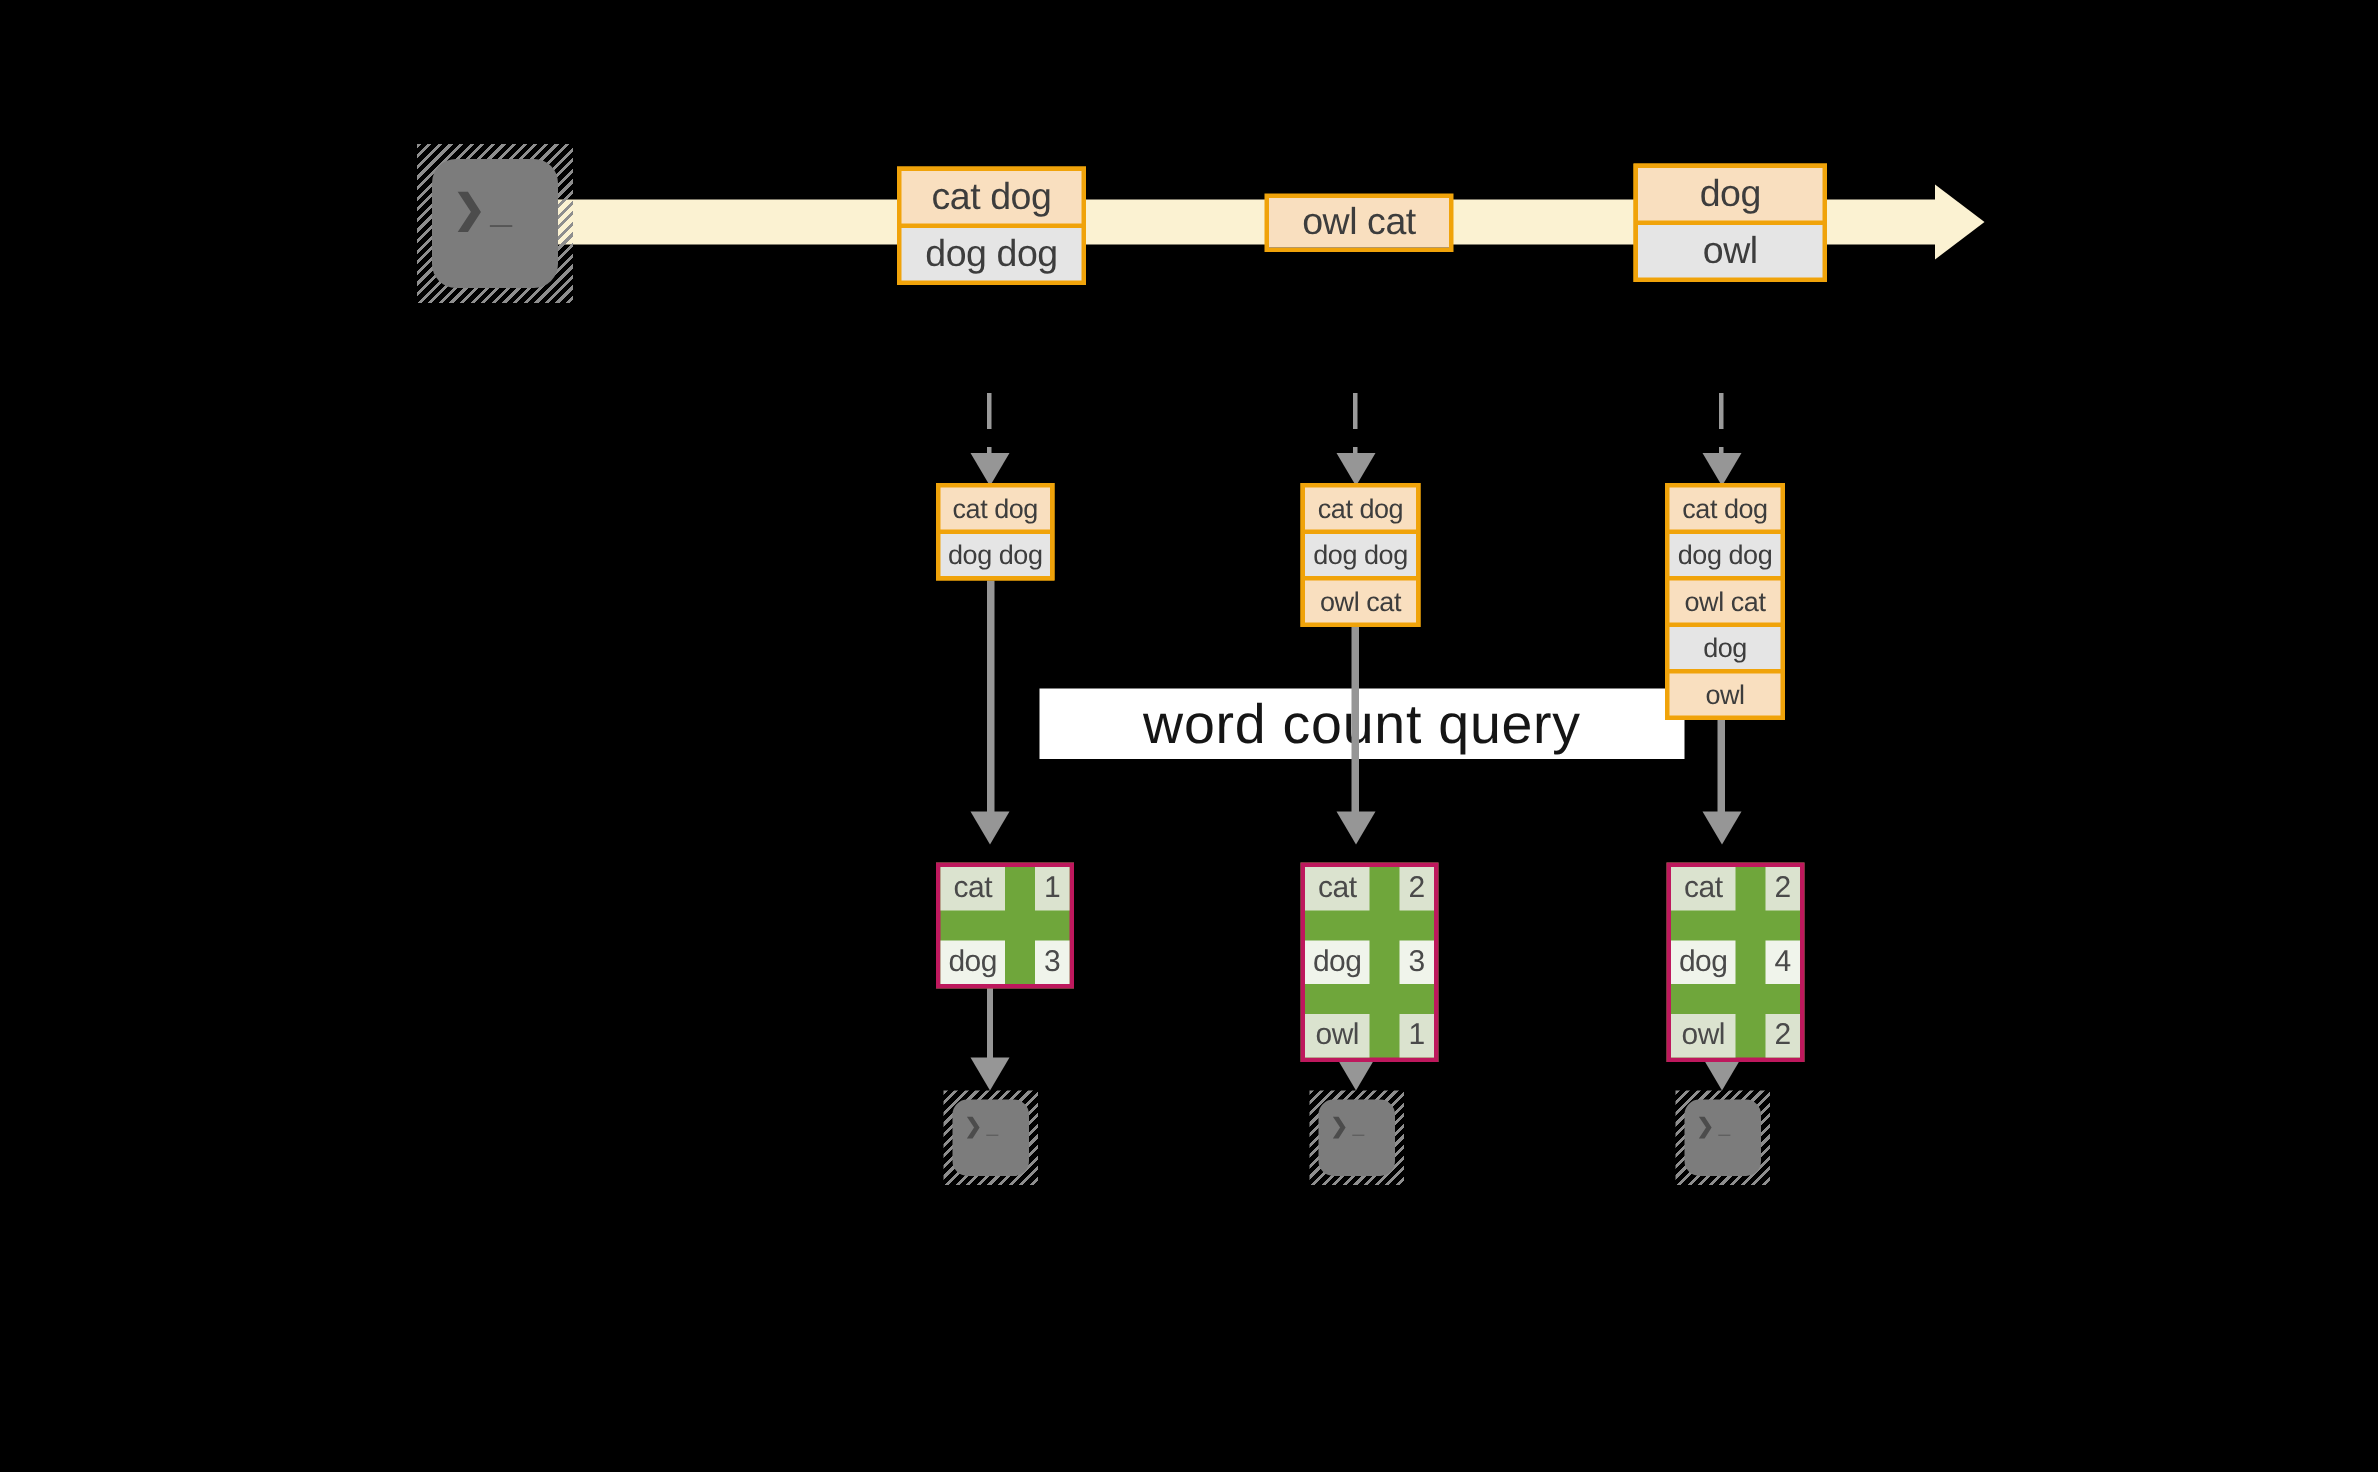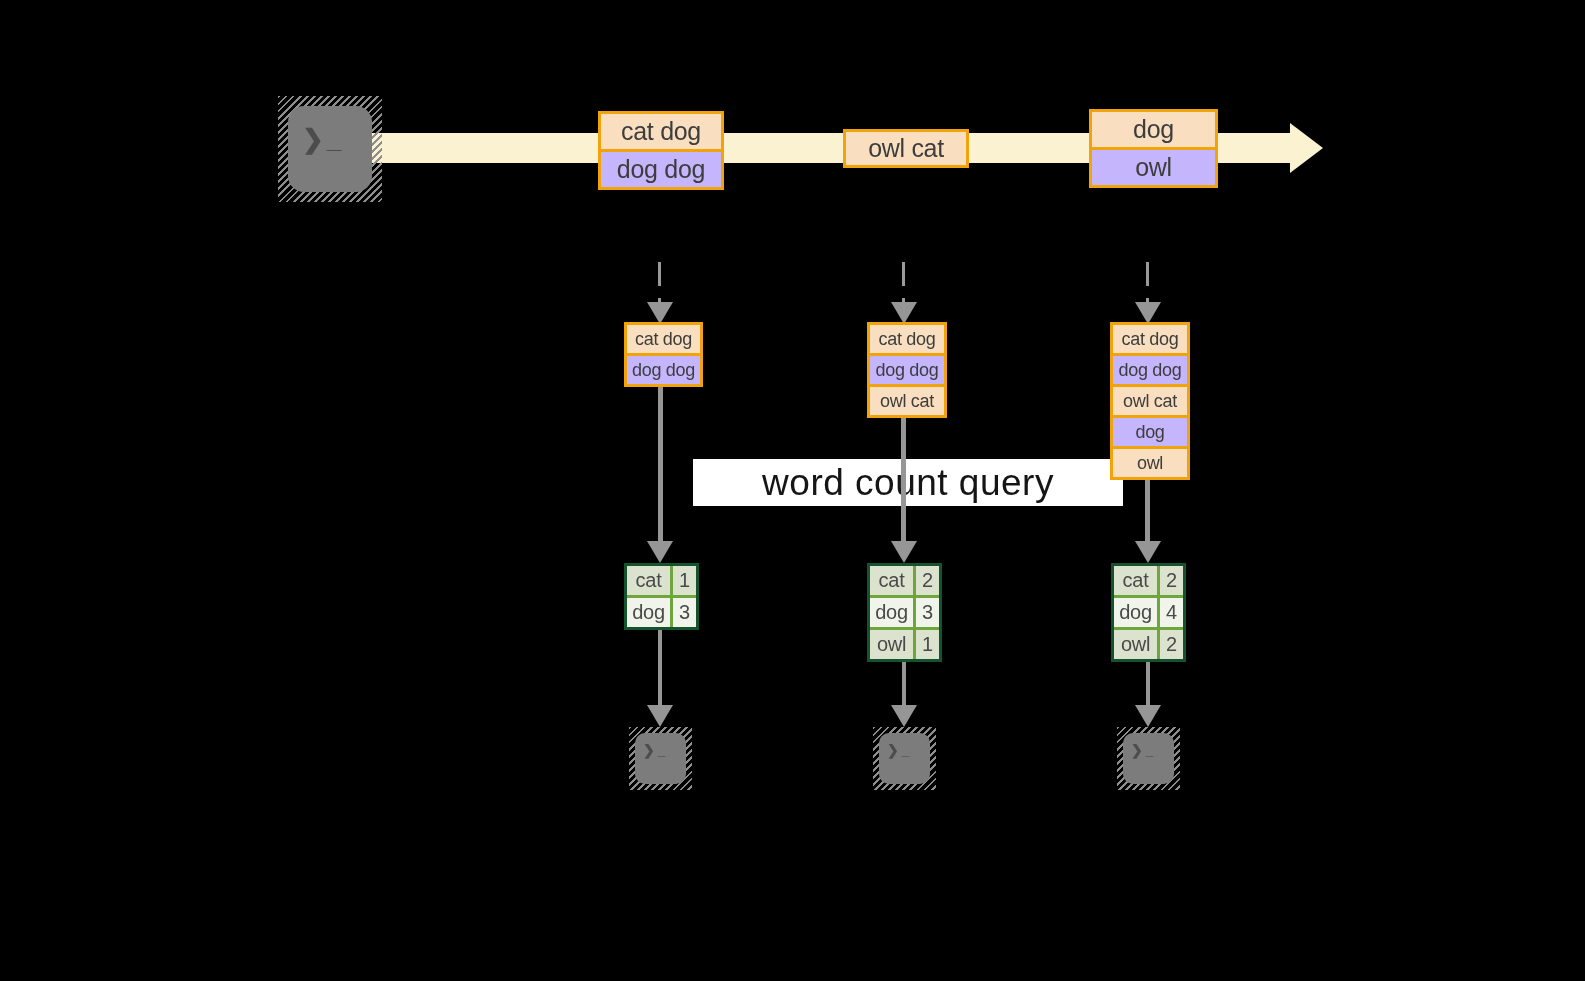--- a/index.html
+++ b/index.html
@@ -24,25 +24,25 @@
 
   
   .obox{position:absolute;display:flex;flex-direction:column;gap:3px;
         background:#F0A30A;border:3px solid #F0A30A;z-index:3;}
   .ocell{display:flex;align-items:center;justify-content:center;
          color:#3d3d3d;letter-spacing:-0.3px;white-space:nowrap;}
   .ocell.s{height:35px;font-size:25px;}
   .ocell.s1{height:33px;font-size:25px;}
   .ocell.b{height:28px;font-size:18px;}
   .odark{background:#F9DFBF;}
-  .olight{background:#c4b5fd;}
+  .olight{background:#e5e5e5;}
 
   
-  .gtable{position:absolute;display:grid;grid-template-columns:43px 23px;gap:3px;
-          background:#6FA63B;border:3px solid #14532d;z-index:3;}
+  .gtable{position:absolute;display:grid;grid-template-columns:43px 23px;gap:20px;
+          background:#6FA63B;border:3px solid #be185d;z-index:3;margin-top:12px;}
   .gcell{display:flex;align-items:center;justify-content:center;height:29px;
          font-size:20px;color:#4a4a4a;letter-spacing:-0.3px;}
   .gdark{background:#DBE3CF;}
   .glight{background:#F0F4EB;}
 
   
   .vdash{position:absolute;width:3px;z-index:2;
          background:repeating-linear-gradient(to bottom,#9a9a9a 0 24px,transparent 24px 36px);}
   .vsolid{position:absolute;background:#969696;z-index:2;}
   .w5{width:5px;} .w4{width:4px;}

